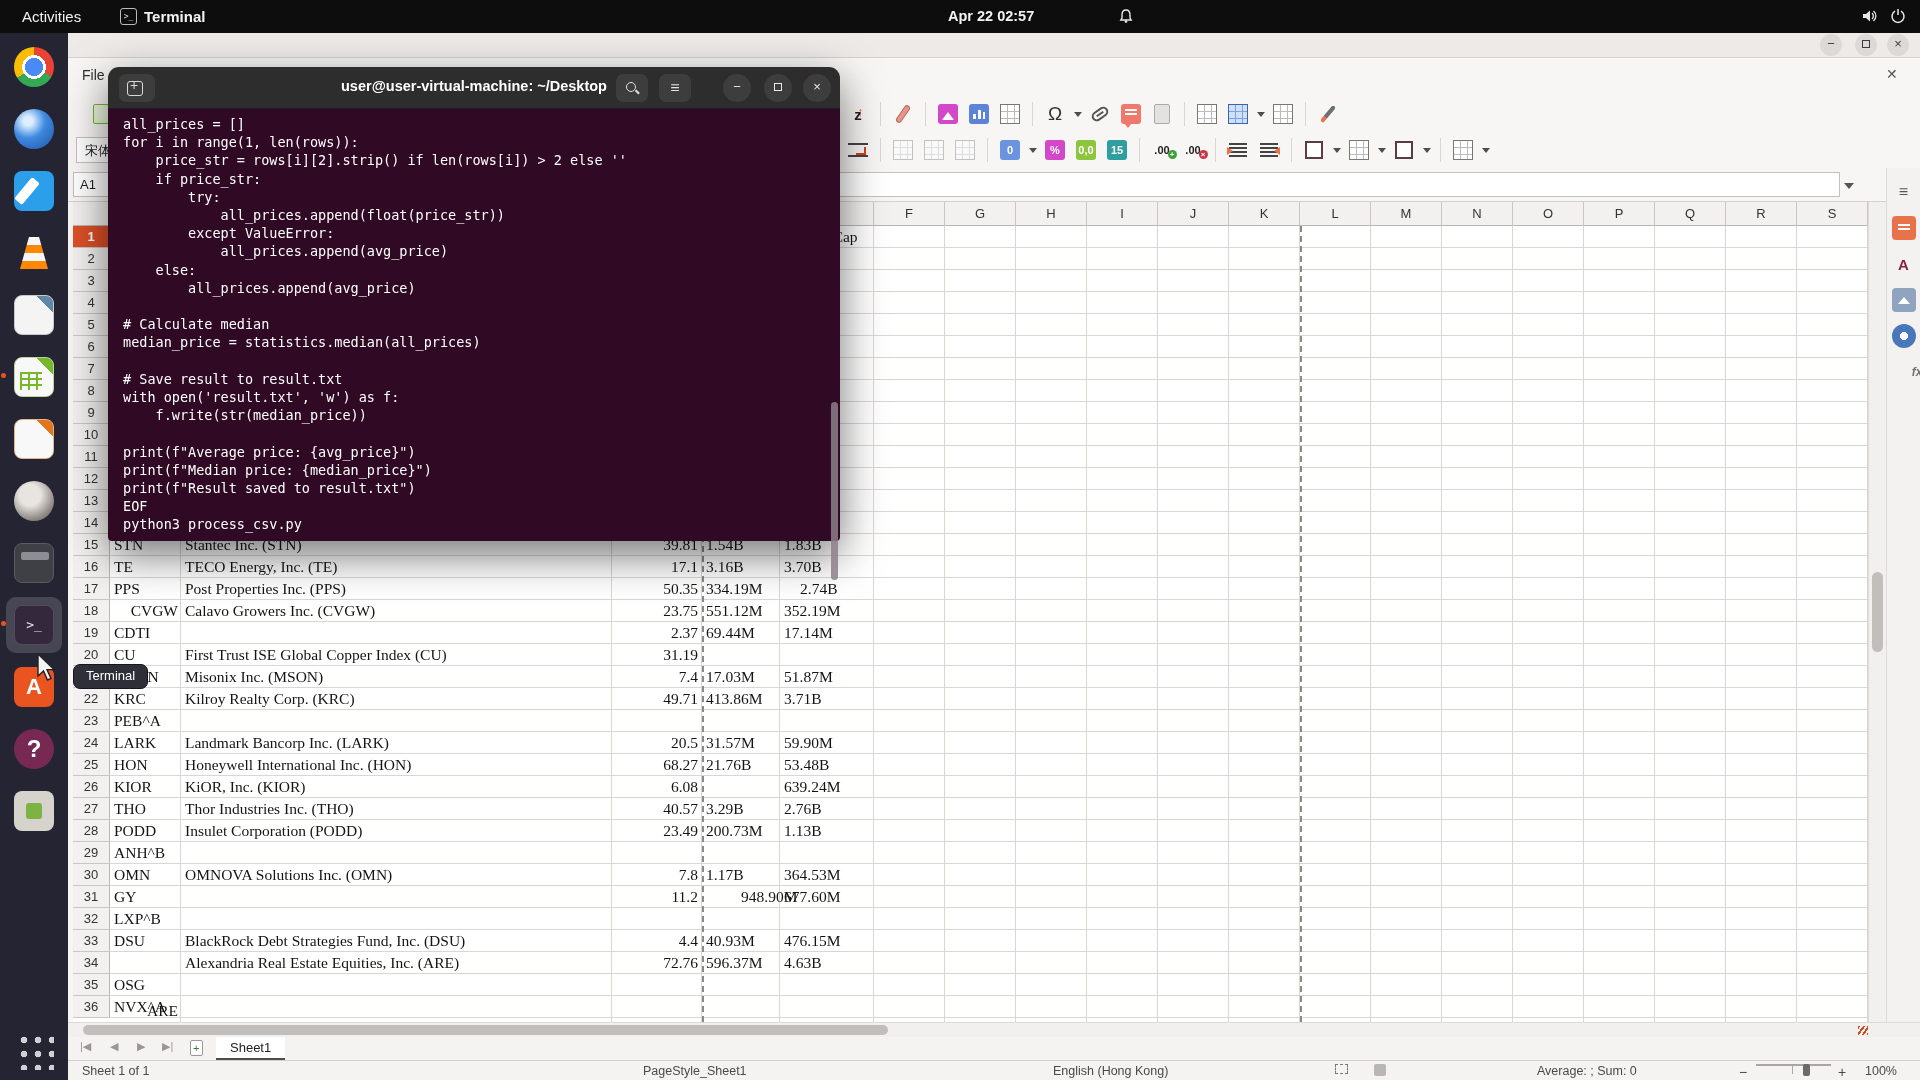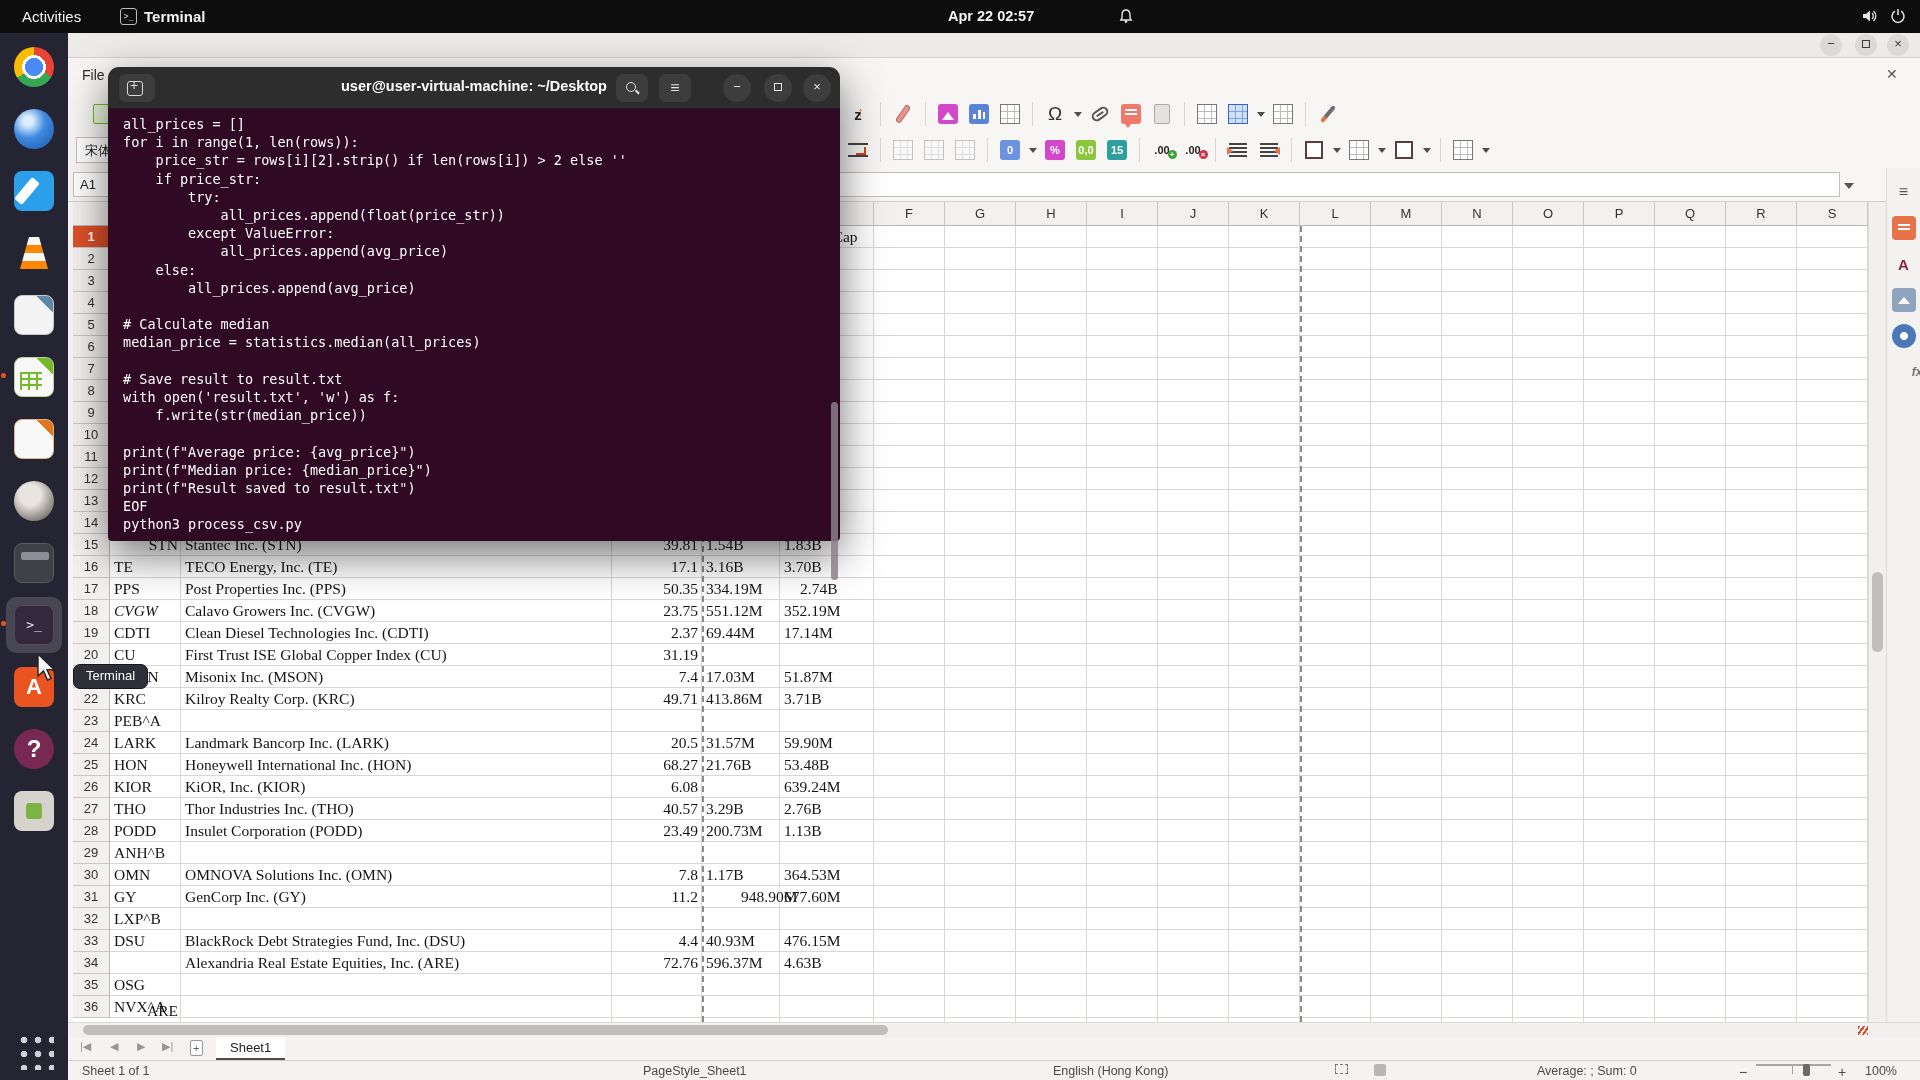--- a/index.html
+++ b/index.html
@@ -402,42 +402,41 @@
         <div class="vline" style="left: 1331px;"></div>
         <div class="vline" style="left: 1402px;"></div>
         <div class="vline" style="left: 1473px;"></div>
         <div class="vline" style="left: 1544px;"></div>
         <div class="vline" style="left: 1615px;"></div>
         <div class="vline" style="left: 1686px;"></div>
         <div class="vline" style="left: 1757px;"></div>
         <div class="pagebreak" style="left: 592px;"></div>
         <div class="pagebreak" style="left: 1190px;"></div>
         <span class="cellspan" style="left: 674px; width: 160px; top: 0px; text-align: left;">Market Cap</span>
-        <span class="cellspan" style="left: 4px; width: 64px; top: 308px; text-align: right;">STN</span>
+        <span class="cellspan" style="left: 4px; width: 64px; top: 308px; text-align: left;">STN</span>
         <span class="cellspan" style="left: 75px; width: 700px; top: 308px; text-align: left;">Stantec Inc. (STN)</span>
         <span class="cellspan" style="left: 504px; width: 84px; top: 308px; text-align: right;">39.81</span>
         <span class="cellspan" style="left: 596px; width: 160px; top: 308px; text-align: left;">1.54B</span>
         <span class="cellspan" style="left: 674px; width: 160px; top: 308px; text-align: left;">1.83B</span>
         <span class="cellspan" style="left: 4px; width: 64px; top: 330px; text-align: left;">TE</span>
         <span class="cellspan" style="left: 75px; width: 700px; top: 330px; text-align: left;">TECO Energy, Inc. (TE)</span>
         <span class="cellspan" style="left: 504px; width: 84px; top: 330px; text-align: right;">17.1</span>
         <span class="cellspan" style="left: 596px; width: 160px; top: 330px; text-align: left;">3.16B</span>
         <span class="cellspan" style="left: 674px; width: 160px; top: 330px; text-align: left;">3.70B</span>
         <span class="cellspan" style="left: 4px; width: 64px; top: 352px; text-align: left;">PPS</span>
         <span class="cellspan" style="left: 75px; width: 700px; top: 352px; text-align: left;">Post Properties Inc. (PPS)</span>
         <span class="cellspan" style="left: 504px; width: 84px; top: 352px; text-align: right;">50.35</span>
         <span class="cellspan" style="left: 596px; width: 160px; top: 352px; text-align: left;">334.19M</span>
         <span class="cellspan" style="left: 674px; width: 160px; top: 352px; text-align: left; margin-left: 16px;">2.74B</span>
-        <span class="cellspan" style="left: 4px; width: 64px; top: 374px; text-align: left; font-style: italic;">CVGW</span>
+        <span class="cellspan" style="left: 4px; width: 64px; top: 374px; text-align: right;">CVGW</span>
         <span class="cellspan" style="left: 75px; width: 700px; top: 374px; text-align: left;">Calavo Growers Inc. (CVGW)</span>
         <span class="cellspan" style="left: 504px; width: 84px; top: 374px; text-align: right;">23.75</span>
         <span class="cellspan" style="left: 596px; width: 160px; top: 374px; text-align: left;">551.12M</span>
         <span class="cellspan" style="left: 674px; width: 160px; top: 374px; text-align: left;">352.19M</span>
         <span class="cellspan" style="left: 4px; width: 64px; top: 396px; text-align: left;">CDTI</span>
-        <span class="cellspan" style="left: 75px; width: 700px; top: 396px; text-align: left;">Clean Diesel Technologies Inc. (CDTI)</span>
         <span class="cellspan" style="left: 504px; width: 84px; top: 396px; text-align: right;">2.37</span>
         <span class="cellspan" style="left: 596px; width: 160px; top: 396px; text-align: left;">69.44M</span>
         <span class="cellspan" style="left: 674px; width: 160px; top: 396px; text-align: left;">17.14M</span>
         <span class="cellspan" style="left: 4px; width: 64px; top: 418px; text-align: left;">CU</span>
         <span class="cellspan" style="left: 75px; width: 700px; top: 418px; text-align: left;">First Trust ISE Global Copper Index (CU)</span>
         <span class="cellspan" style="left: 504px; width: 84px; top: 418px; text-align: right;">31.19</span>
         <span class="cellspan" style="left: 4px; width: 64px; top: 440px; text-align: left;">MSON</span>
         <span class="cellspan" style="left: 75px; width: 700px; top: 440px; text-align: left;">Misonix Inc. (MSON)</span>
         <span class="cellspan" style="left: 504px; width: 84px; top: 440px; text-align: right;">7.4</span>
         <span class="cellspan" style="left: 596px; width: 160px; top: 440px; text-align: left;">17.03M</span>
@@ -472,21 +471,20 @@
         <span class="cellspan" style="left: 504px; width: 84px; top: 594px; text-align: right;">23.49</span>
         <span class="cellspan" style="left: 596px; width: 160px; top: 594px; text-align: left;">200.73M</span>
         <span class="cellspan" style="left: 674px; width: 160px; top: 594px; text-align: left;">1.13B</span>
         <span class="cellspan" style="left: 4px; width: 64px; top: 616px; text-align: left;">ANH^B</span>
         <span class="cellspan" style="left: 4px; width: 64px; top: 638px; text-align: left;">OMN</span>
         <span class="cellspan" style="left: 75px; width: 700px; top: 638px; text-align: left;">OMNOVA Solutions Inc. (OMN)</span>
         <span class="cellspan" style="left: 504px; width: 84px; top: 638px; text-align: right;">7.8</span>
         <span class="cellspan" style="left: 596px; width: 160px; top: 638px; text-align: left;">1.17B</span>
         <span class="cellspan" style="left: 674px; width: 160px; top: 638px; text-align: left;">364.53M</span>
         <span class="cellspan" style="left: 4px; width: 64px; top: 660px; text-align: left;">GY</span>
-        <span class="cellspan" style="left: 75px; width: 700px; top: 660px; text-align: left;">GenCorp Inc. (GY)</span>
         <span class="cellspan" style="left: 504px; width: 84px; top: 660px; text-align: right;">11.2</span>
         <span class="cellspan" style="left: 596px; width: 160px; top: 660px; text-align: left; margin-left: 35px;">948.90M</span>
         <span class="cellspan" style="left: 674px; width: 160px; top: 660px; text-align: left;">677.60M</span>
         <span class="cellspan" style="left: 4px; width: 64px; top: 682px; text-align: left;">LXP^B</span>
         <span class="cellspan" style="left: 4px; width: 64px; top: 704px; text-align: left;">DSU</span>
         <span class="cellspan" style="left: 75px; width: 700px; top: 704px; text-align: left;">BlackRock Debt Strategies Fund, Inc. (DSU)</span>
         <span class="cellspan" style="left: 504px; width: 84px; top: 704px; text-align: right;">4.4</span>
         <span class="cellspan" style="left: 596px; width: 160px; top: 704px; text-align: left;">40.93M</span>
         <span class="cellspan" style="left: 674px; width: 160px; top: 704px; text-align: left;">476.15M</span>
         <span class="cellspan" style="left: 4px; width: 64px; top: 726px; text-align: right; margin-top: 48px;">ARE</span>

